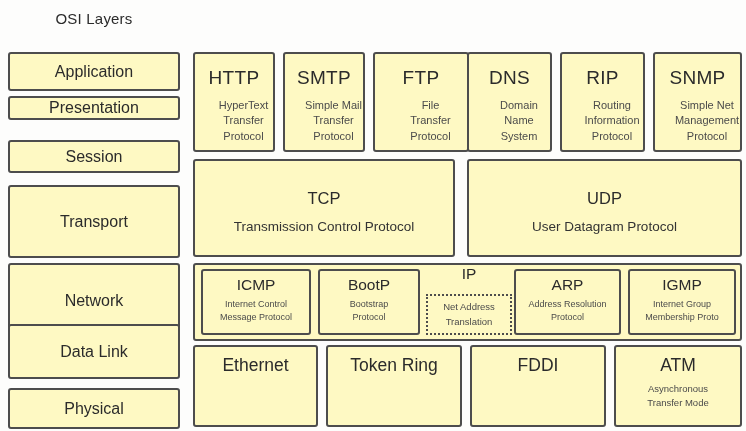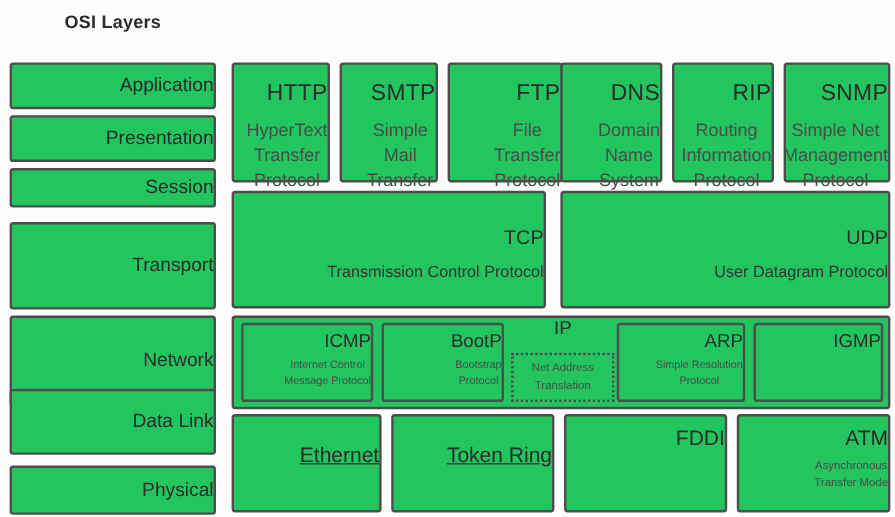--- a/index.html
+++ b/index.html
@@ -16,49 +16,48 @@
     color: #2b2b2b;
     overflow: hidden;
   }
   .title {
     position: absolute;
     top: 10px;
     font-size: 15px;
     text-align: center;
     color: #2b2b2b;
     letter-spacing: 0.2px;
-    font-weight: bold;
   }
   .title-osi  { left: 8px;   width: 172px; }
   .title-tcp  { left: 193px; width: 549px; }
 
   .box {
     position: absolute;
     box-sizing: border-box;
     border: 2px solid #4d4d4d;
     border-radius: 3px;
-    background: #22c55e;
+    background: #fef9c3;
     display: flex;
     flex-direction: column;
-    align-items: flex-end;
+    align-items: center;
     text-align: center;
   }
   
   .osi-box {
     left: 8px;
     width: 172px;
     justify-content: center;
     font-size: 16px;
   }
   
   .proto-sm { padding-top: 13px; }
   .proto-sm .acr { font-size: 19px; letter-spacing: 0.3px; }
   .proto-sm .sub {
     margin-top: 9px;
-    font-size: 15px;
+    font-size: 11px;
     line-height: 1.4;
     color: #4b4b4b;
     white-space: pre-line;
     margin-left: 19px;
   }
   
   .proto-wide { padding-top: 28px; }
   .proto-wide .acr { font-size: 16.5px; }
   .proto-wide .sub {
     margin-top: 11px;
@@ -94,21 +93,21 @@
     display: flex;
     align-items: center;
     justify-content: center;
     font-size: 9.5px;
     line-height: 1.5;
     color: #4b4b4b;
     text-align: center;
     white-space: pre-line;
   }
   
-  .link-plain { padding-top: 22px; text-decoration: underline; }
+  .link-plain { padding-top: 8px; }
   .link-plain .acr { font-size: 17.5px; }
   .link-sub { padding-top: 8px; }
   .link-sub .acr { font-size: 17.5px; }
   .link-sub .sub {
     margin-top: 6px;
     font-size: 9.5px;
     line-height: 1.5;
     color: #4b4b4b;
     white-space: pre-line;
   }
@@ -116,21 +115,21 @@
 </head>
 <body>
 
 <div id="canvas">
 
   <div class="title title-osi">OSI Layers</div>
 
   <div class="box osi-box" style="top:52px;height:39px">
       <span>Application</span>
     </div>
-  <div class="box osi-box" style="top:96px;height:39px">
+  <div class="box osi-box" style="top:96px;height:24px">
       <span>Presentation</span>
     </div>
   <div class="box osi-box" style="top:140px;height:33px">
       <span>Session</span>
     </div>
   <div class="box osi-box" style="top:185px;height:73px">
       <span>Transport</span>
     </div>
   <div class="box osi-box" style="top:263px;height:76px">
       <span>Network</span>
@@ -197,25 +196,27 @@
     <div class="box net-inner" style="left:123px;top:4px;width:102px;height:66px">
       <span class="acr">BootP</span>
       <span class="sub">Bootstrap
 Protocol</span>
     </div>
     <div class="ip-label">IP</div>
     <div class="nat-box">Net Address
 Translation</div>
     <div class="box net-inner" style="left:319px;top:4px;width:107px;height:66px">
       <span class="acr">ARP</span>
-      <span class="sub">Simple Resolution
+      <span class="sub">Address Resolution
 Protocol</span>
     </div>
     <div class="box net-inner" style="left:433px;top:4px;width:108px;height:66px">
       <span class="acr">IGMP</span>
+      <span class="sub">Internet Group
+Membership Proto</span>
     </div>
   </div>
 
   <div class="box link-plain" style="left:193px;top:345px;width:125px;height:82px">
     <span class="acr">Ethernet</span>
   </div>
   <div class="box link-plain" style="left:326px;top:345px;width:136px;height:82px">
     <span class="acr">Token Ring</span>
   </div>
   <div class="box link-sub" style="left:470px;top:345px;width:136px;height:82px">

